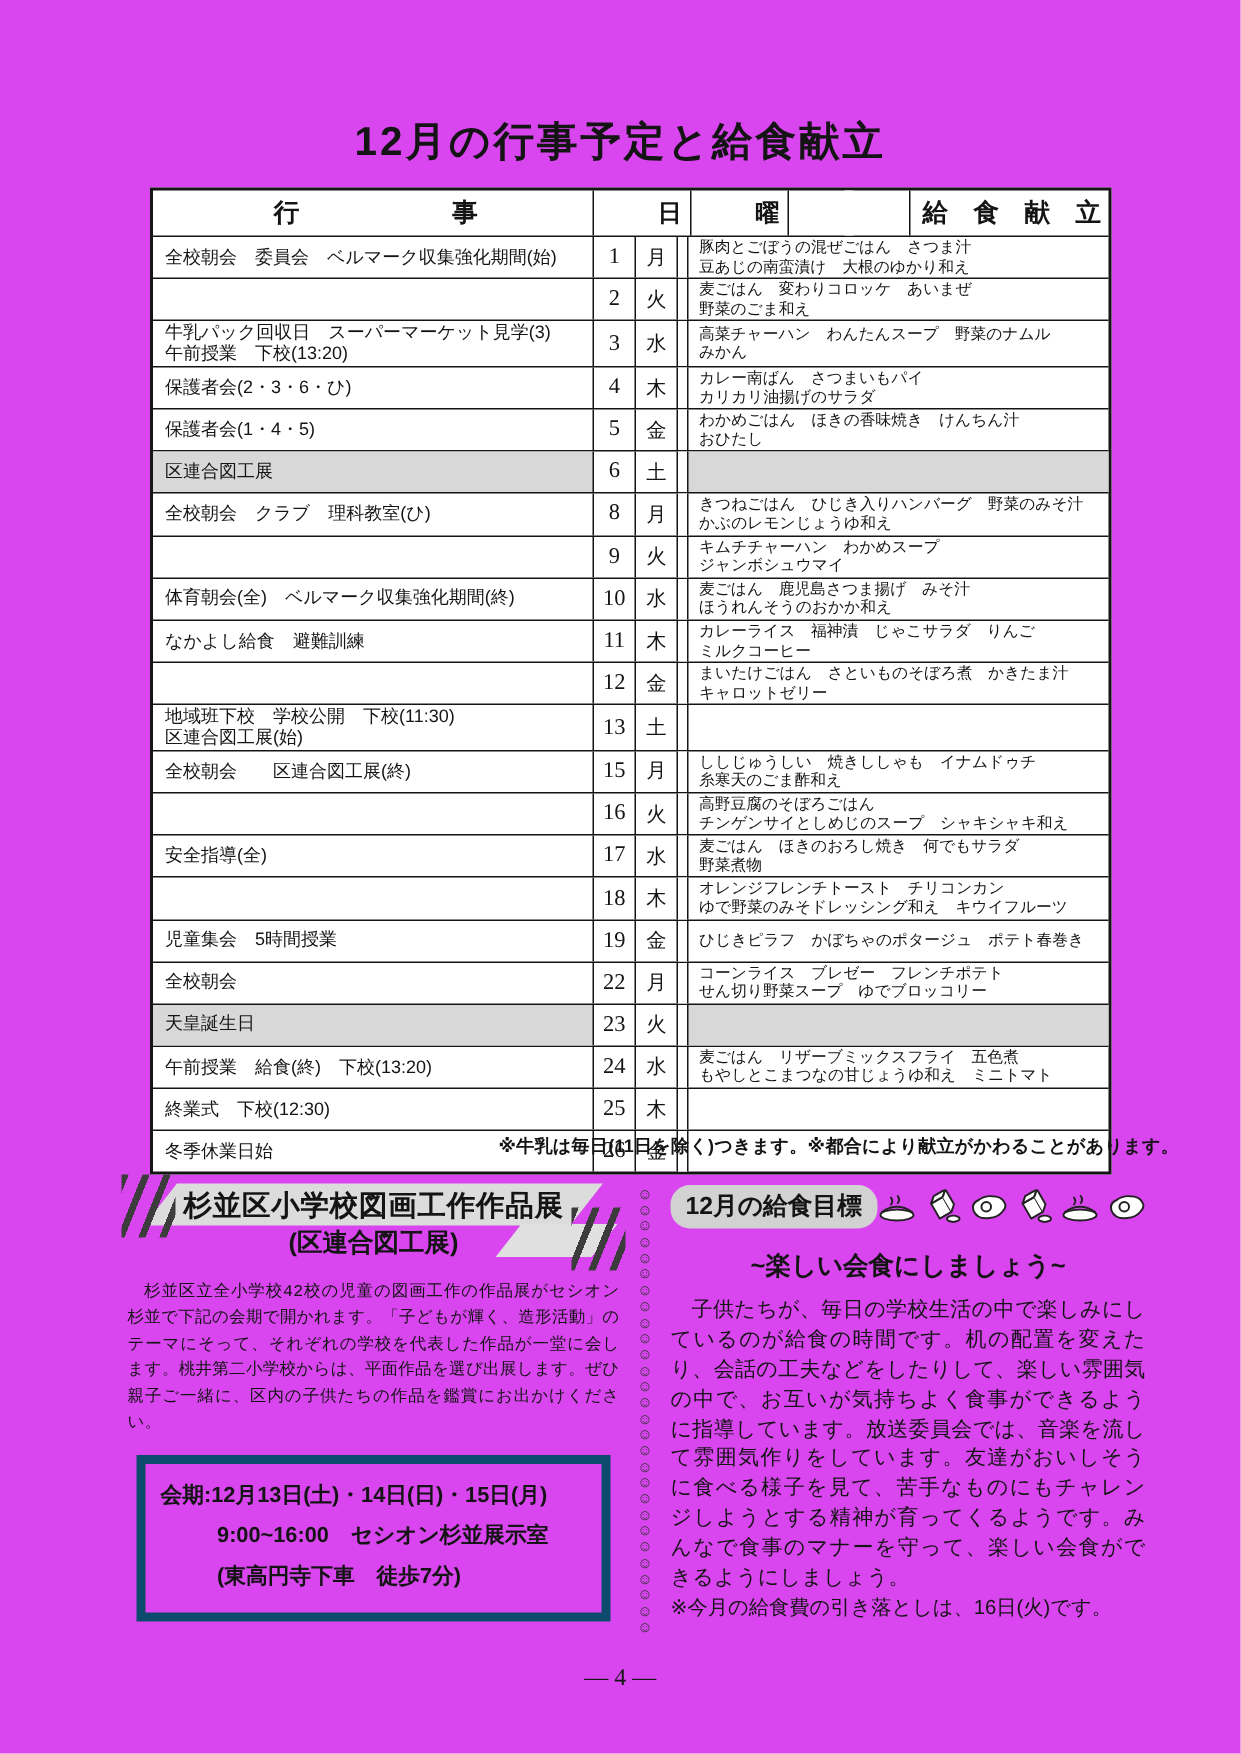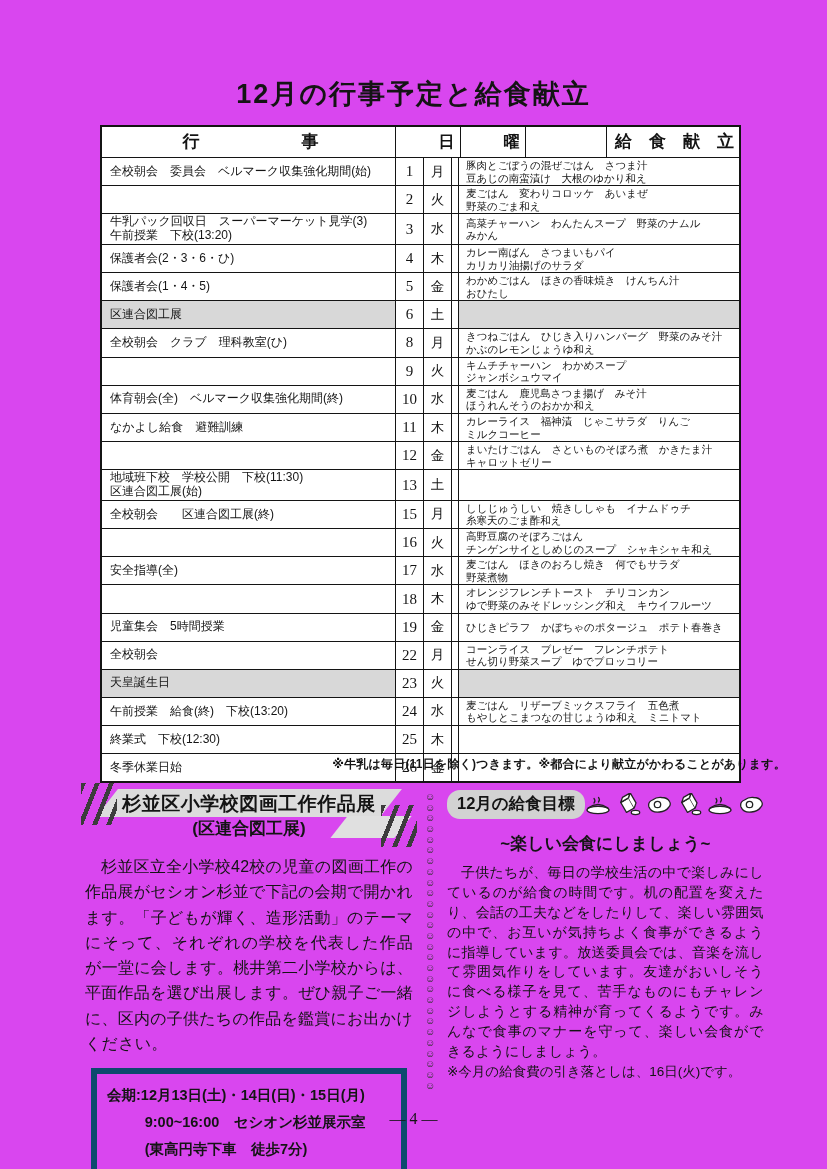--- a/index.html
+++ b/index.html
@@ -51,21 +51,21 @@
   .gray-band{position:absolute;left:22px;right:22px;top:1px;height:28px;background:#dcdcdc;
              transform:skewX(-38deg);z-index:0;}
   .gray-band2{position:absolute;right:10px;bottom:6px;width:64px;height:22px;background:#e0e0e0;
              transform:skewX(-38deg);z-index:0;}
   .slash{position:absolute;width:36px;height:42px;z-index:1;
          background:repeating-linear-gradient(112deg,#3c3c3c 0 4.5px,transparent 4.5px 13px);}
   .slash-tl{left:-4px;top:-5px;}
   .slash-br{right:-4px;bottom:-3px;}
   .art-title-1{position:relative;z-index:2;font-size:19px;font-weight:700;letter-spacing:0.5px;}
   .art-title-2{position:relative;z-index:2;font-size:17px;font-weight:700;}
-  .art-par{font-size:16px;line-height:1.58;text-align:justify;text-indent:1em;letter-spacing:0.2px;}
+  .art-par{font-size:11px;line-height:1.58;text-align:justify;text-indent:1em;letter-spacing:0.2px;font-family:Liberation Mono, monospace;}
   .event-box{border:6px solid #0c4a6e;margin:12px 6px 0 6px;padding:8px 4px 10px 10px;
              font-size:14.5px;font-weight:700;line-height:1.85;}
   .event-box .bl-2,.event-box .bl-3{padding-left:2.6em;}
   
   .goal-head{display:flex;align-items:center;margin-top:2px;}
   .goal-badge{background:#d2d2d2;border-radius:13px;padding:3px 10px 4px 10px;
               font-size:16.5px;font-weight:700;white-space:nowrap;}
   .food-icons{display:flex;align-items:center;gap:5px;}
   .food-icons svg{display:block;}
   .goal-sub{text-align:center;font-size:17px;font-weight:700;margin:13px 0 8px 0;}

